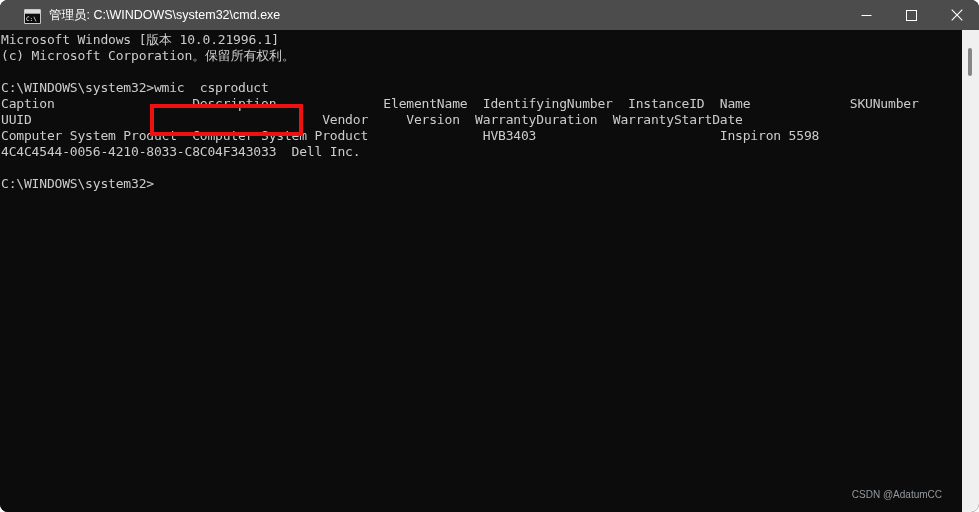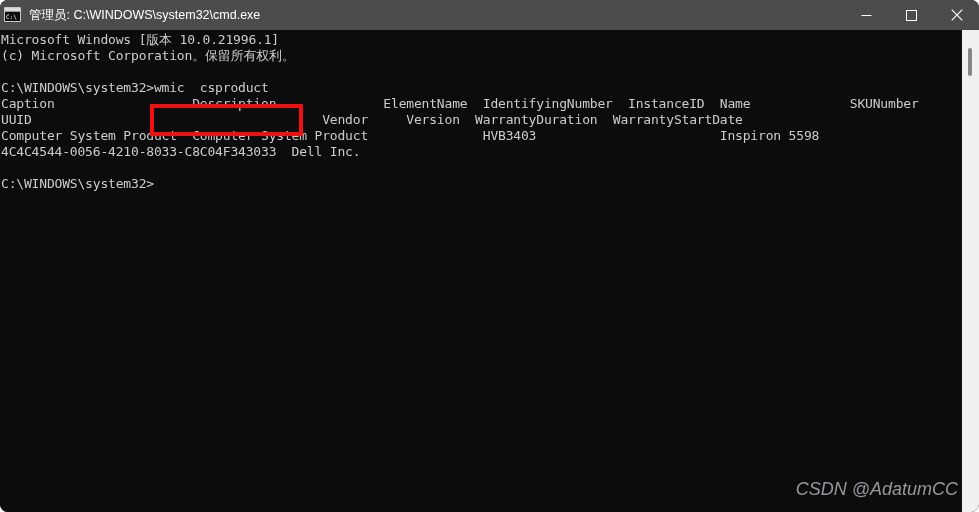--- a/index.html
+++ b/index.html
@@ -33,22 +33,22 @@
     top: 0;
     width: 979px;
     height: 30px;
     background: #4c4c4c;
     display: flex;
     align-items: center;
     box-sizing: border-box;
   }
   #titlebar-left {
     display: flex;
-    align-items: flex-start;
-    padding-left: 4px;
+    align-items: flex-end;
+    padding-left: 24px;
     flex: 1 1 auto;
     min-width: 0;
   }
   #app-icon {
     width: 17px;
     height: 15px;
     background: #ffffff;
     border: 1px solid #c8c8c8;
     border-radius: 1px;
     position: relative;
@@ -132,28 +132,27 @@
     width: 153px;
     height: 32px;
     border: 4px solid #ee1111;
     box-sizing: border-box;
     pointer-events: none;
   }
 
   
   #watermark {
     position: absolute;
-    right: 4px;
+    right: 20px;
     bottom: 12px;
     color: #9aa0a6;
-    font-size: 18px;
+    font-size: 10px;
     font-family: "Liberation Sans", sans-serif;
     white-space: nowrap;
     opacity: 0.95;
-    font-style: italic;
   }
 
   
   #scrollbar {
     position: absolute;
     right: 0;
     top: 30px;
     width: 17px;
     height: 482px;
     background: #f0f0f0;

